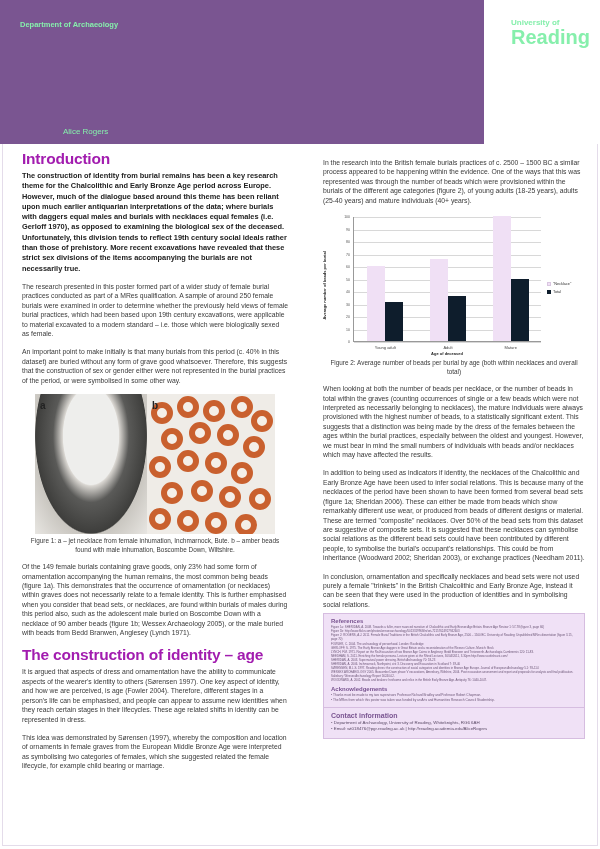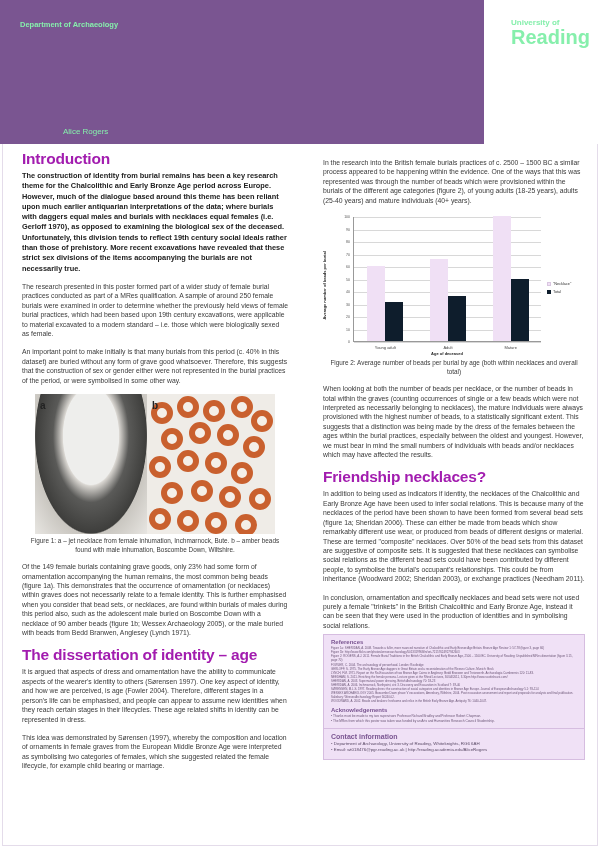--- a/index.html
+++ b/index.html
@@ -109,21 +109,21 @@
       <span class="bead" style="left:2px;top:114px;"></span>
       <span class="bead" style="left:30px;top:116px;"></span>
       <span class="bead" style="left:58px;top:118px;"></span>
       <span class="bead" style="left:88px;top:120px;"></span>
       <span class="fig-label">b</span>
     </div>
   </div>
   <div class="caption">Figure 1: a – jet necklace from female inhumation, Inchmarnock, Bute. b – amber beads found with male inhumation, Boscombe Down, Wiltshire.</div>
   <p>Of the 149 female burials containing grave goods, only 23% had some form of ornamentation accompanying the human remains, the most common being beads (figure 1a). This demonstrates that the occurrence of ornamentation (or necklaces) within graves does not necessarily relate to a female identity. This is further emphasised when you consider that bead sets, or necklaces, are found within burials of males during this period also, such as the adolescent male buried on Boscombe Down with a necklace of 90 amber beads (figure 1b; Wessex Archaeology 2005), or the male buried with beads from Bedd Branwen, Anglesey (Lynch 1971).</p>
 
-  <h2>The dissertation of identity – age</h2>
+  <h2>The construction of identity – age</h2>
   <p>It is argued that aspects of dress and ornamentation have the ability to communicate aspects of the wearer's identity to others (Sørensen 1997). One key aspect of identity, and how we are perceived, is age (Fowler 2004). Therefore, different stages in a person's life can be emphasised, and people can appear to assume new identities when they reach certain stages in their lifecycles. These age related shifts in identity can be represented in dress.</p>
   <p>This idea was demonstrated by Sørensen (1997), whereby the composition and location of ornaments in female graves from the European Middle Bronze Age were interpreted as symbolising two categories of females, which she suggested related the female lifecycle, for example child bearing or marriage.</p>
 </div>
 
 <div class="col col-right" style="top:158px;">
   <p>In the research into the British female burials practices of c. 2500 – 1500 BC a similar process appeared to be happening within the evidence. One of the ways that this was represented was through the number of beads which were provisioned within the burials of the different age categories (figure 2), of young adults (18-25 years), adults (25-40 years) and mature individuals (40+ years).</p>
 
   <div class="chart">
     <div class="ylabel">Average number of beads per burial</div>
     <div class="chart-plot" id="chart-plot">
@@ -167,21 +167,20 @@
         </div>
       <div>
           <span class="swatch" style="background:#0e1d2c;"></span>
           <span>Total</span>
         </div>
     </div>
   </div>
   <div class="caption">Figure 2: Average number of beads per burial by age (both within necklaces and overall total)</div>
   <p>When looking at both the number of beads per necklace, or the number of beads in total within the graves (counting occurrences of single or a few beads which were not interpreted as necessarily belonging to necklaces), the mature individuals were always provisioned with the highest number of beads, to a statistically significant extent. This suggests that a distinction was being made by the dress of the females between the ages within the burial practices, especially between the oldest and youngest. However, we must bear in mind the small numbers of individuals with beads and/or necklaces which may have affected the results.</p>
 
-  <h2>Friendship necklaces?</h2>
   <p>In addition to being used as indicators if identity, the necklaces of the Chalcolithic and Early Bronze Age have been used to infer social relations. This is because many of the necklaces of the period have been shown to have been formed from several bead sets (figure 1a; Sheridan 2006). These can either be made from beads which show remarkably different use wear, or produced from beads of different designs or material. These are termed "composite" necklaces. Over 50% of the bead sets from this dataset are suggestive of composite sets. It is suggested that these necklaces can symbolise social relations as the different bead sets could have been contributed by different people, to symbolise the burial's occupant's relationships. This could be from inheritance (Woodward 2002; Sheridan 2003), or exchange practices (Needham 2011).</p>
   <p style="margin-bottom:4px;">In conclusion, ornamentation and specifically necklaces and bead sets were not used purely a female "trinkets" in the British Chalcolithic and Early Bronze Age, instead it can be seen that they were used in the production of identities and in symbolising social relations.</p>
 
   <div class="refbox">
     <h3>References</h3>
     <div id="ref-list">
         <div class="ref">Figure 1a: SHERIDAN, A. 2008. Towards a fuller, more nuanced narrative of Chalcolithic and Early Bronze Age Britain. Bronze Age Review 1: 57-78 (figure 3, page 66)</div>
         <div class="ref">Figure 1b: http://www.flickr.com/photos/wessexarchaeology/5013319968/in/set-72157624927942603</div>
         <div class="ref">Figure 2: ROGERS, A.J. 2011. Female Burial Traditions in the British Chalcolithic and Early Bronze Age, 2500 – 1500 BC. University of Reading: Unpublished MRes dissertation (figure 3.15, page 70)</div>
         <div class="ref">FOWLER, C. 2004. The archaeology of personhood. London: Routledge</div>

